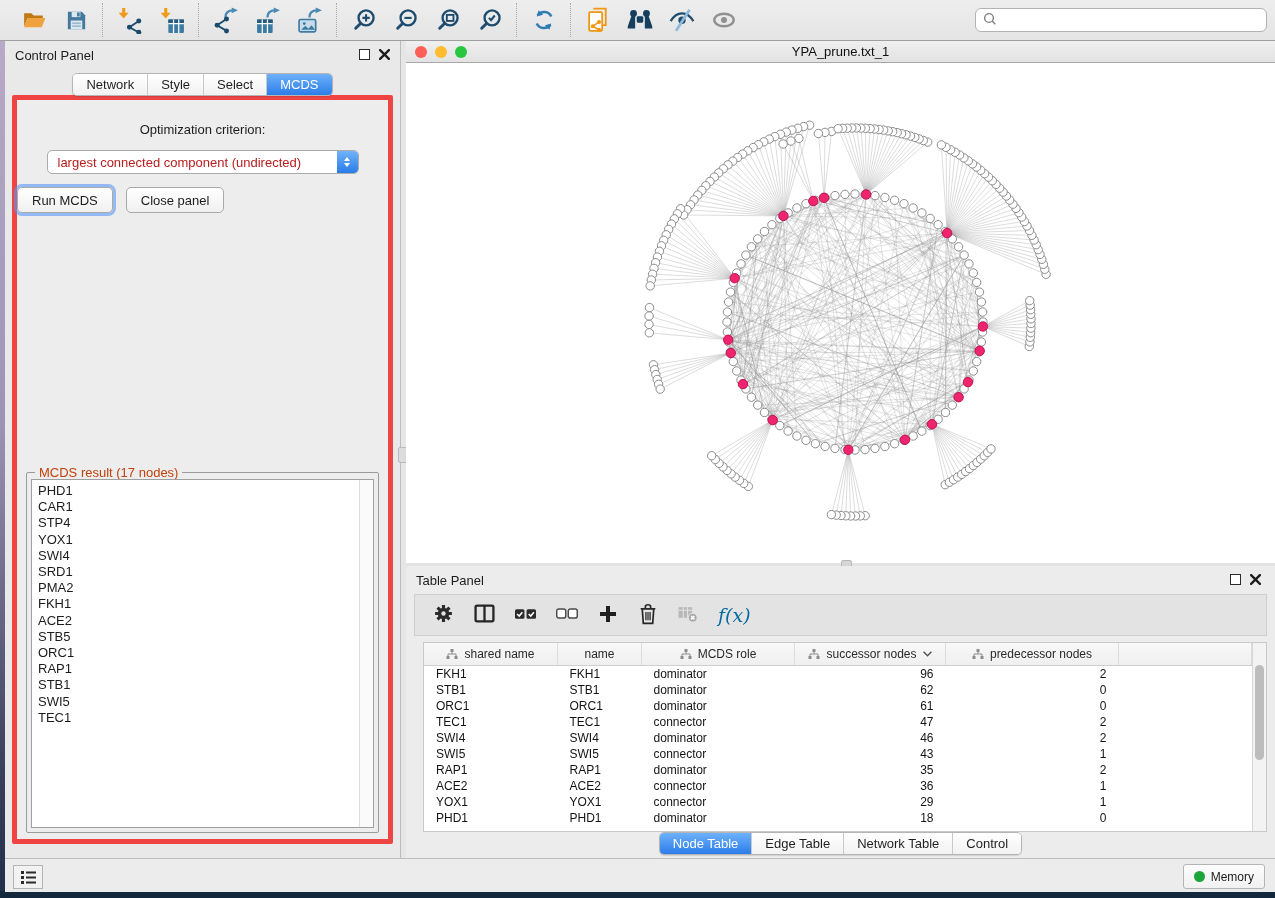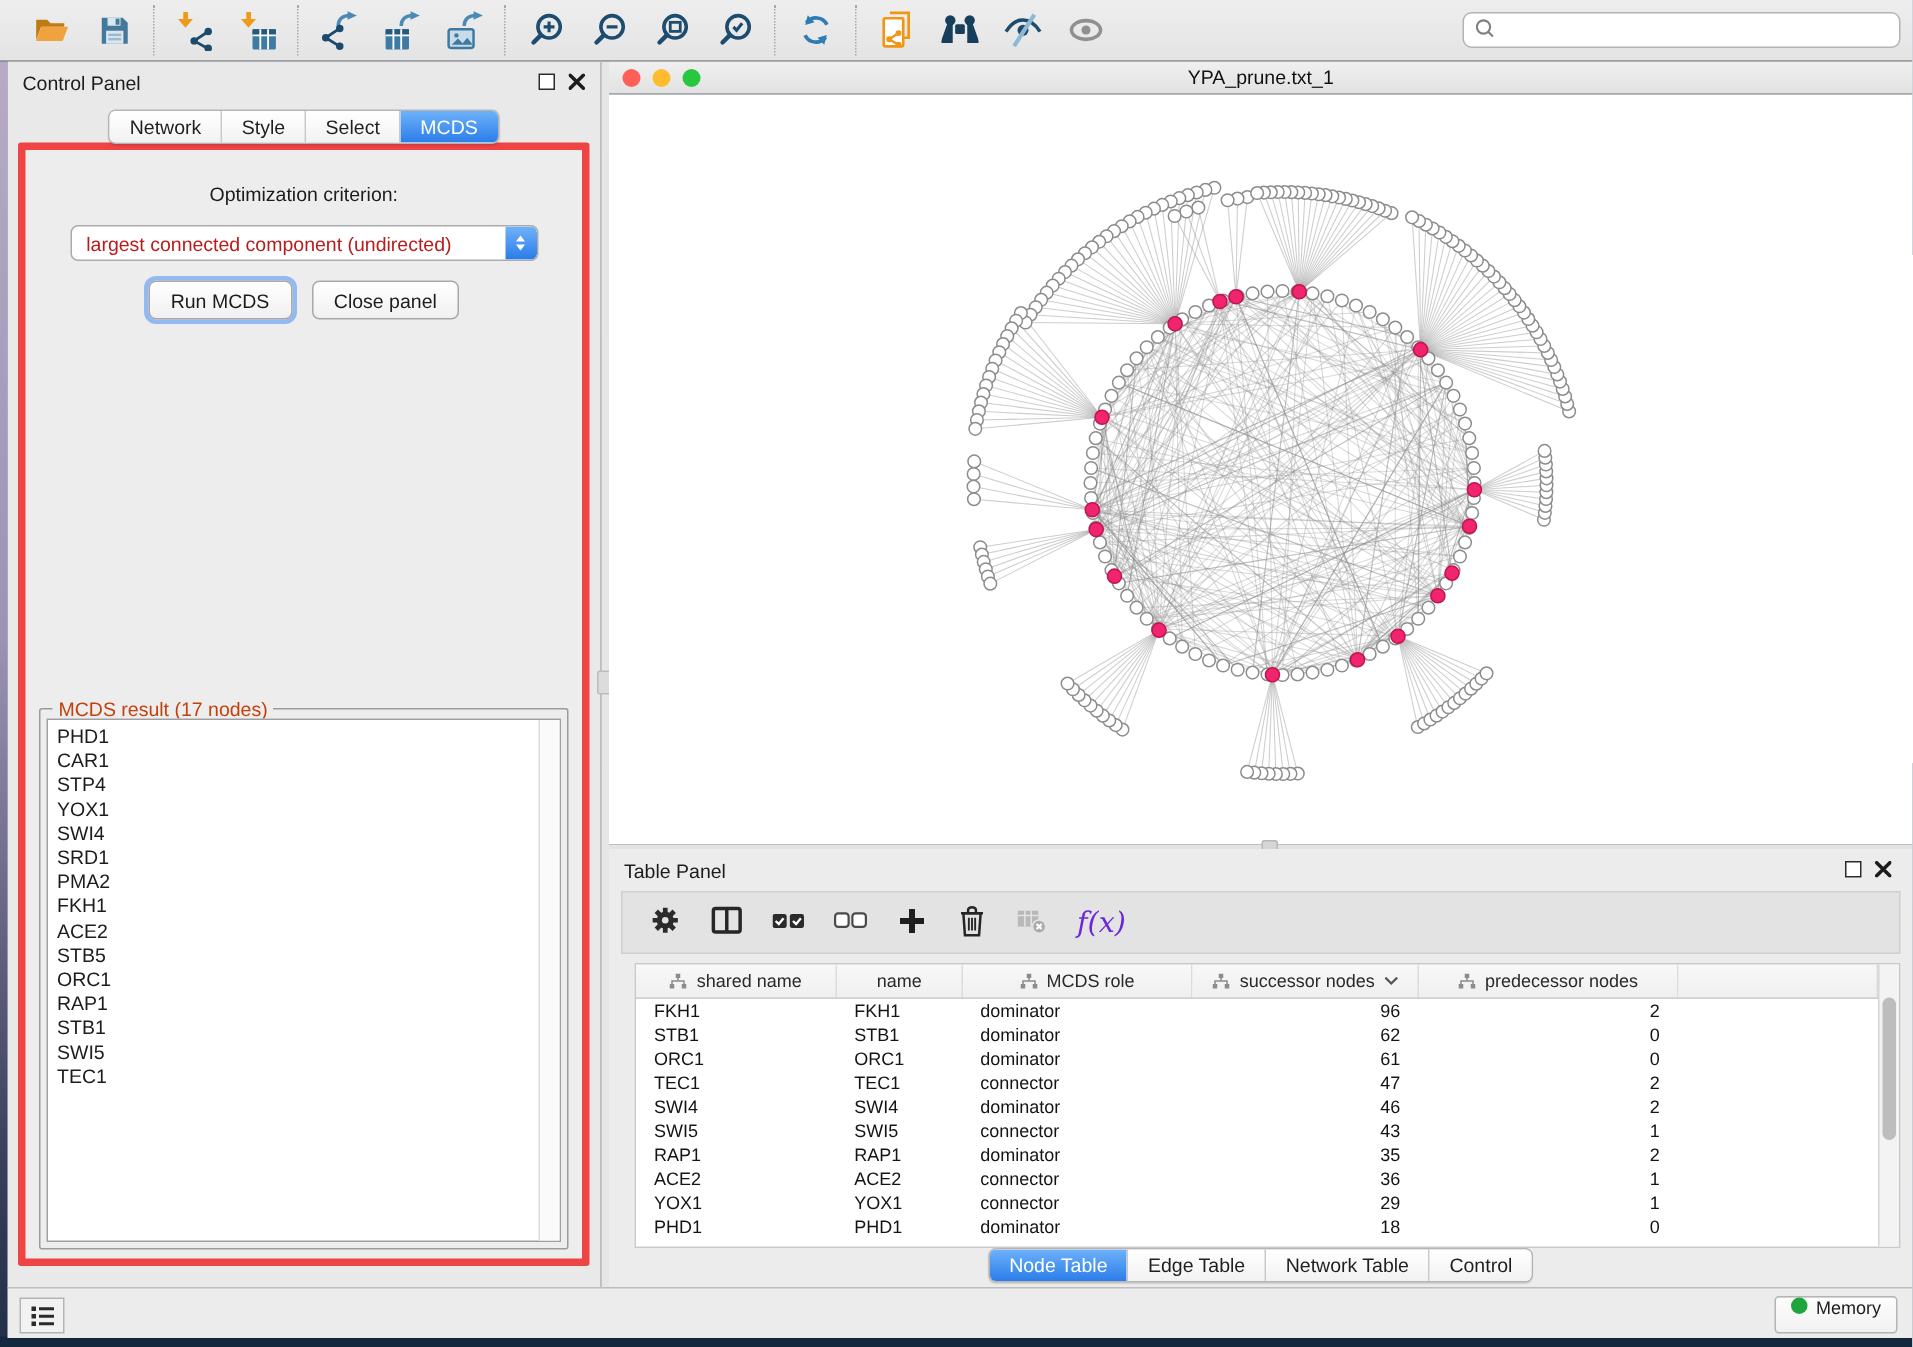--- a/index.html
+++ b/index.html
@@ -38,21 +38,21 @@
   .cp-tabs{position:absolute;left:0;right:0;top:32px;text-align:center;z-index:3;}
   .opt-label{text-align:center;margin-top:22px;font-size:13px;}
   .combo{margin:13px auto 0;width:312px;height:24px;background:#fff;border:1px solid #ababab;border-radius:5px;
          display:flex;align-items:center;box-sizing:border-box;overflow:hidden;}
   .combo-text{flex:1;padding-left:10px;font-size:13px;color:#b91c1c;white-space:nowrap;}
   .combo-step{width:21px;align-self:stretch;background:linear-gradient(#71b2fa,#2a7ce9);border-radius:0 4px 4px 0;
               display:flex;flex-direction:column;align-items:center;justify-content:center;gap:2px;}
   .combo-step i{width:0;height:0;border-left:3.5px solid transparent;border-right:3.5px solid transparent;display:block;}
   .combo-step i.up{border-bottom:4px solid #fff;}
   .combo-step i.dn{border-top:4px solid #fff;}
-  .btn-row{margin-top:13px;display:flex;justify-content:center;gap:13px;}
+  .btn-row{margin-top:13px;display:flex;justify-content:flex-start;gap:13px;}
   .mac-btn{height:24px;padding:0 14px;background:linear-gradient(#ffffff,#f0f0f0);border:1px solid #a9a9a9;
            border-radius:5px;font-size:13px;display:flex;align-items:center;}
   .mac-btn.focus{box-shadow:0 0 0 3px rgba(87,150,246,.6);}
   .group-box{position:absolute;left:9px;right:9px;top:372px;bottom:6px;border:1px solid #9b9b9b;border-radius:2px;}
   .group-title{position:absolute;left:8px;top:-8px;background:#ededed;padding:0 4px;font-size:13px;color:#c2410c;}
   .list-box{position:absolute;left:4px;right:4px;top:6px;bottom:4px;background:#fff;border:1px solid #9f9f9f;display:flex;}
   .list-items{flex:1;padding:3px 0 0 6px;font-size:13px;line-height:16.2px;overflow:hidden;}
   .list-scroll{width:13px;background:#fafafa;border-left:1px solid #ddd;}
 
   
@@ -64,38 +64,38 @@
   .net-canvas{position:absolute;left:406px;top:63px;right:0;height:500px;background:#fff;}
   .h-splitter{position:absolute;left:406px;right:0;top:563px;height:3px;background:#e3e3e3;}
   .h-splitter .handle{position:absolute;left:50%;top:-3px;width:9px;height:8px;background:#d6d6d6;border:1px solid #b8b8b8;border-radius:2px;}
   .v-splitter{position:absolute;left:401px;top:41px;width:5px;bottom:40px;background:#e6e6e6;}
   .v-splitter .handle{position:absolute;left:-3px;top:406px;width:10px;height:14px;background:#dcdcdc;border:1px solid #bbb;border-radius:2px;}
 
   
   .table-panel{position:absolute;left:406px;top:566px;right:0;bottom:40px;background:#ececec;}
   .tp-toolbar{position:absolute;left:8px;right:8px;top:28px;height:42px;background:#e3e3e3;border:1px solid #cfcfcf;
               display:flex;align-items:center;gap:20px;padding-left:18px;box-sizing:border-box;}
-  .fx{font-family:"DejaVu Serif",serif;font-style:italic;font-size:19px;color:#6d28d9;}
+  .fx{font-family:"DejaVu Serif",serif;font-style:italic;font-size:19px;color:#0369a1;}
   .table-wrap{position:absolute;left:17px;right:8px;top:76px;height:188px;background:#fff;border:1px solid #c9c9c9;}
   table.grid{border-collapse:collapse;width:calc(100% - 14px);table-layout:fixed;}
   .grid th{height:20px;background:linear-gradient(#f8f8f8,#efefef);border-bottom:1px solid #cfcfcf;border-right:1px solid #dcdcdc;
            font-weight:normal;font-size:12px;color:#2a2a2a;white-space:nowrap;overflow:hidden;}
   .grid th .hflex{display:flex;align-items:center;justify-content:center;gap:6px;}
   .grid td{height:16px;font-size:12px;color:#141414;padding:0 0 0 12px;white-space:nowrap;overflow:hidden;}
   .grid td.num{text-align:right;padding:0 12px 0 0;}
   .tbl-scroll{position:absolute;right:0;top:0;bottom:0;width:13px;background:#f3f3f3;border-left:1px solid #d6d6d6;}
   .tbl-scroll .thumb{position:absolute;left:2px;right:2px;top:22px;height:95px;background:#bdbdbd;border-radius:5px;}
   .tp-tabs{position:absolute;left:0;right:0;top:266px;text-align:center;}
 
   
   .status-bar{position:absolute;left:5px;right:0;top:858px;height:33px;background:#ececec;border-top:1px solid #bdbdbd;}
   .task-btn{position:absolute;left:8px;top:6px;width:28px;height:22px;background:#f2f2f2;border:1px solid #b4b4b4;
             display:flex;align-items:center;justify-content:center;}
   .mem-btn{position:absolute;right:10px;top:5px;height:23px;background:linear-gradient(#fdfdfd,#f1f1f1);
-           border:1px solid #b4b4b4;border-radius:3px;display:flex;align-items:flex-start;gap:6px;padding:0 10px;font-size:12px;}
+           border:1px solid #b4b4b4;border-radius:3px;display:flex;align-items:center;gap:6px;padding:0 10px;font-size:12px;}
   .mem-dot{width:11px;height:11px;border-radius:50%;background:#1ea53c;display:inline-block;}
 </style>
 </head>
 <body>
 
 <div class="screen">
   <div class="left-strip"></div>
 
   <div class="toolbar">
     <div class="tgroup">

